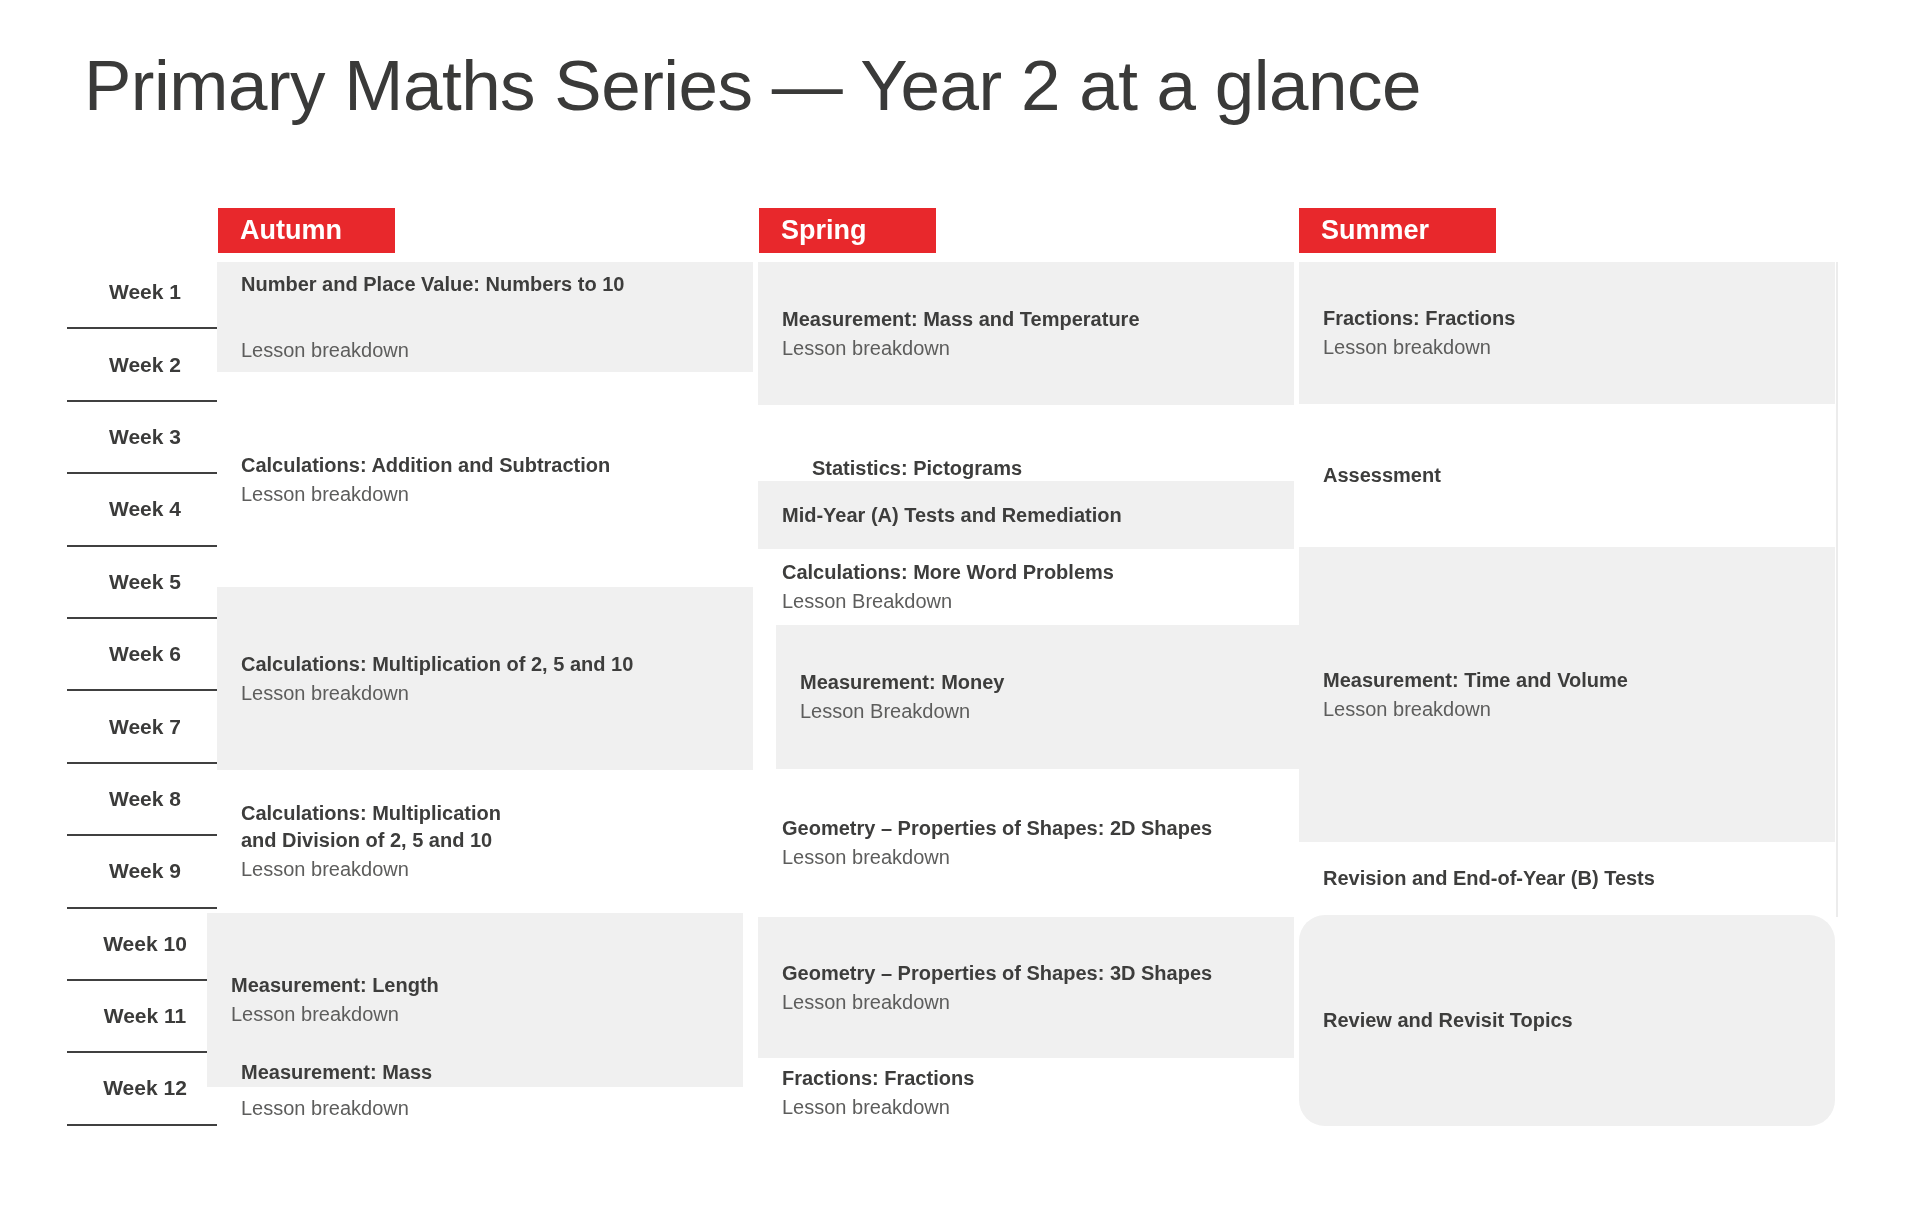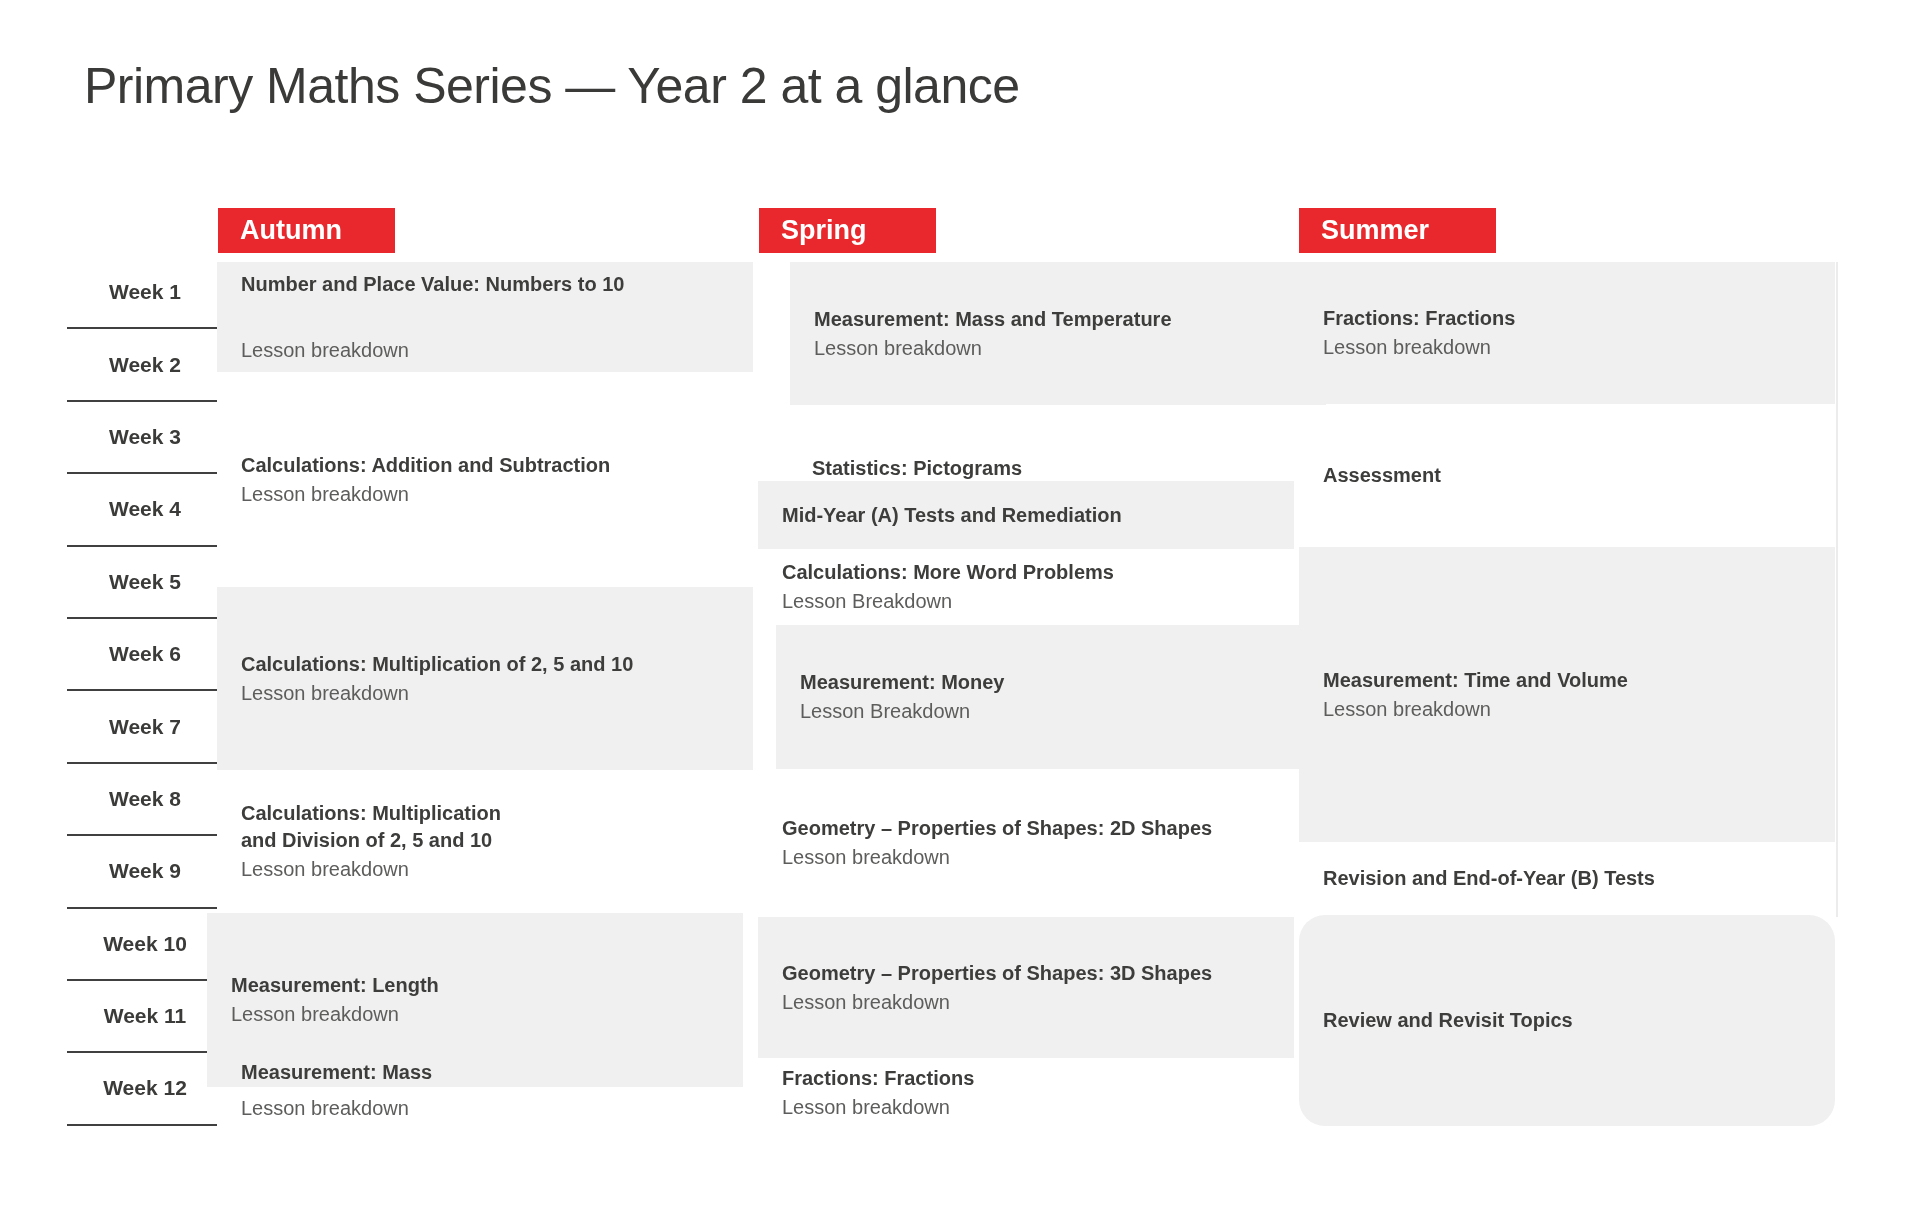--- a/index.html
+++ b/index.html
@@ -1,18 +1,18 @@
 <!DOCTYPE html>
 <html><head>
 <meta charset="utf-8">
 <style>
   html,body{margin:0;padding:0;background:#ffffff;}
   .canvas{position:relative;width:1920px;height:1223px;background:#ffffff;overflow:hidden;
           font-family:"Liberation Sans","DejaVu Sans",sans-serif;}
-  .page-title{position:absolute;left:84px;top:50px;margin:0;font-size:50px;line-height:72px;
+  .page-title{position:absolute;left:84px;top:50px;margin:0;font-size:71px;line-height:72px;
               font-weight:400;color:#3a3a39;letter-spacing:-0.5px;white-space:nowrap;}
   .term-label{position:absolute;top:208px;height:45px;line-height:45px;background:#e8282c;
               color:#ffffff;font-size:27px;font-weight:600;padding-left:22px;box-sizing:border-box;}
   .weeks{position:absolute;left:67px;top:257px;width:150px;}
   .week-row{height:72.4px;box-sizing:border-box;border-bottom:2px solid #404040;
             display:flex;align-items:center;justify-content:center;padding-left:6px;
             font-size:21px;font-weight:700;color:#3b3b3a;}
   .block{position:absolute;width:536px;box-sizing:border-box;display:flex;flex-direction:column;
          justify-content:center;padding:6px 30px 6px 24px;}
   .block.gray{background:#f0f0f0;}
@@ -89,21 +89,21 @@
   </div>
   <div class="block gray" style="left:207px;top:913px;height:174px;">
     <div class="b-title">Measurement: Length</div>
     <div class="b-sub">Lesson breakdown</div>
   </div>
   <div class="block" style="left:217px;top:1055px;height:71px;gap:7px;">
     <div class="b-title">Measurement: Mass</div>
     <div class="b-sub">Lesson breakdown</div>
   </div>
 
-  <div class="block gray" style="left:758px;top:262px;height:143px;margin-left:32px;">
+  <div class="block gray" style="left:758px;top:262px;height:143px;">
     <div class="b-title">Measurement: Mass and Temperature</div>
     <div class="b-sub">Lesson breakdown</div>
   </div>
   <div class="block" style="left:788px;top:405px;height:76px;margin-top:40px;">
     <div class="b-title">Statistics: Pictograms</div>
     <div class="b-sub">Lesson breakdown</div>
   </div>
   <div class="block gray" style="left:758px;top:481px;height:68px;">
     <div class="b-title">Mid-Year (A) Tests and Remediation</div>
   </div>

